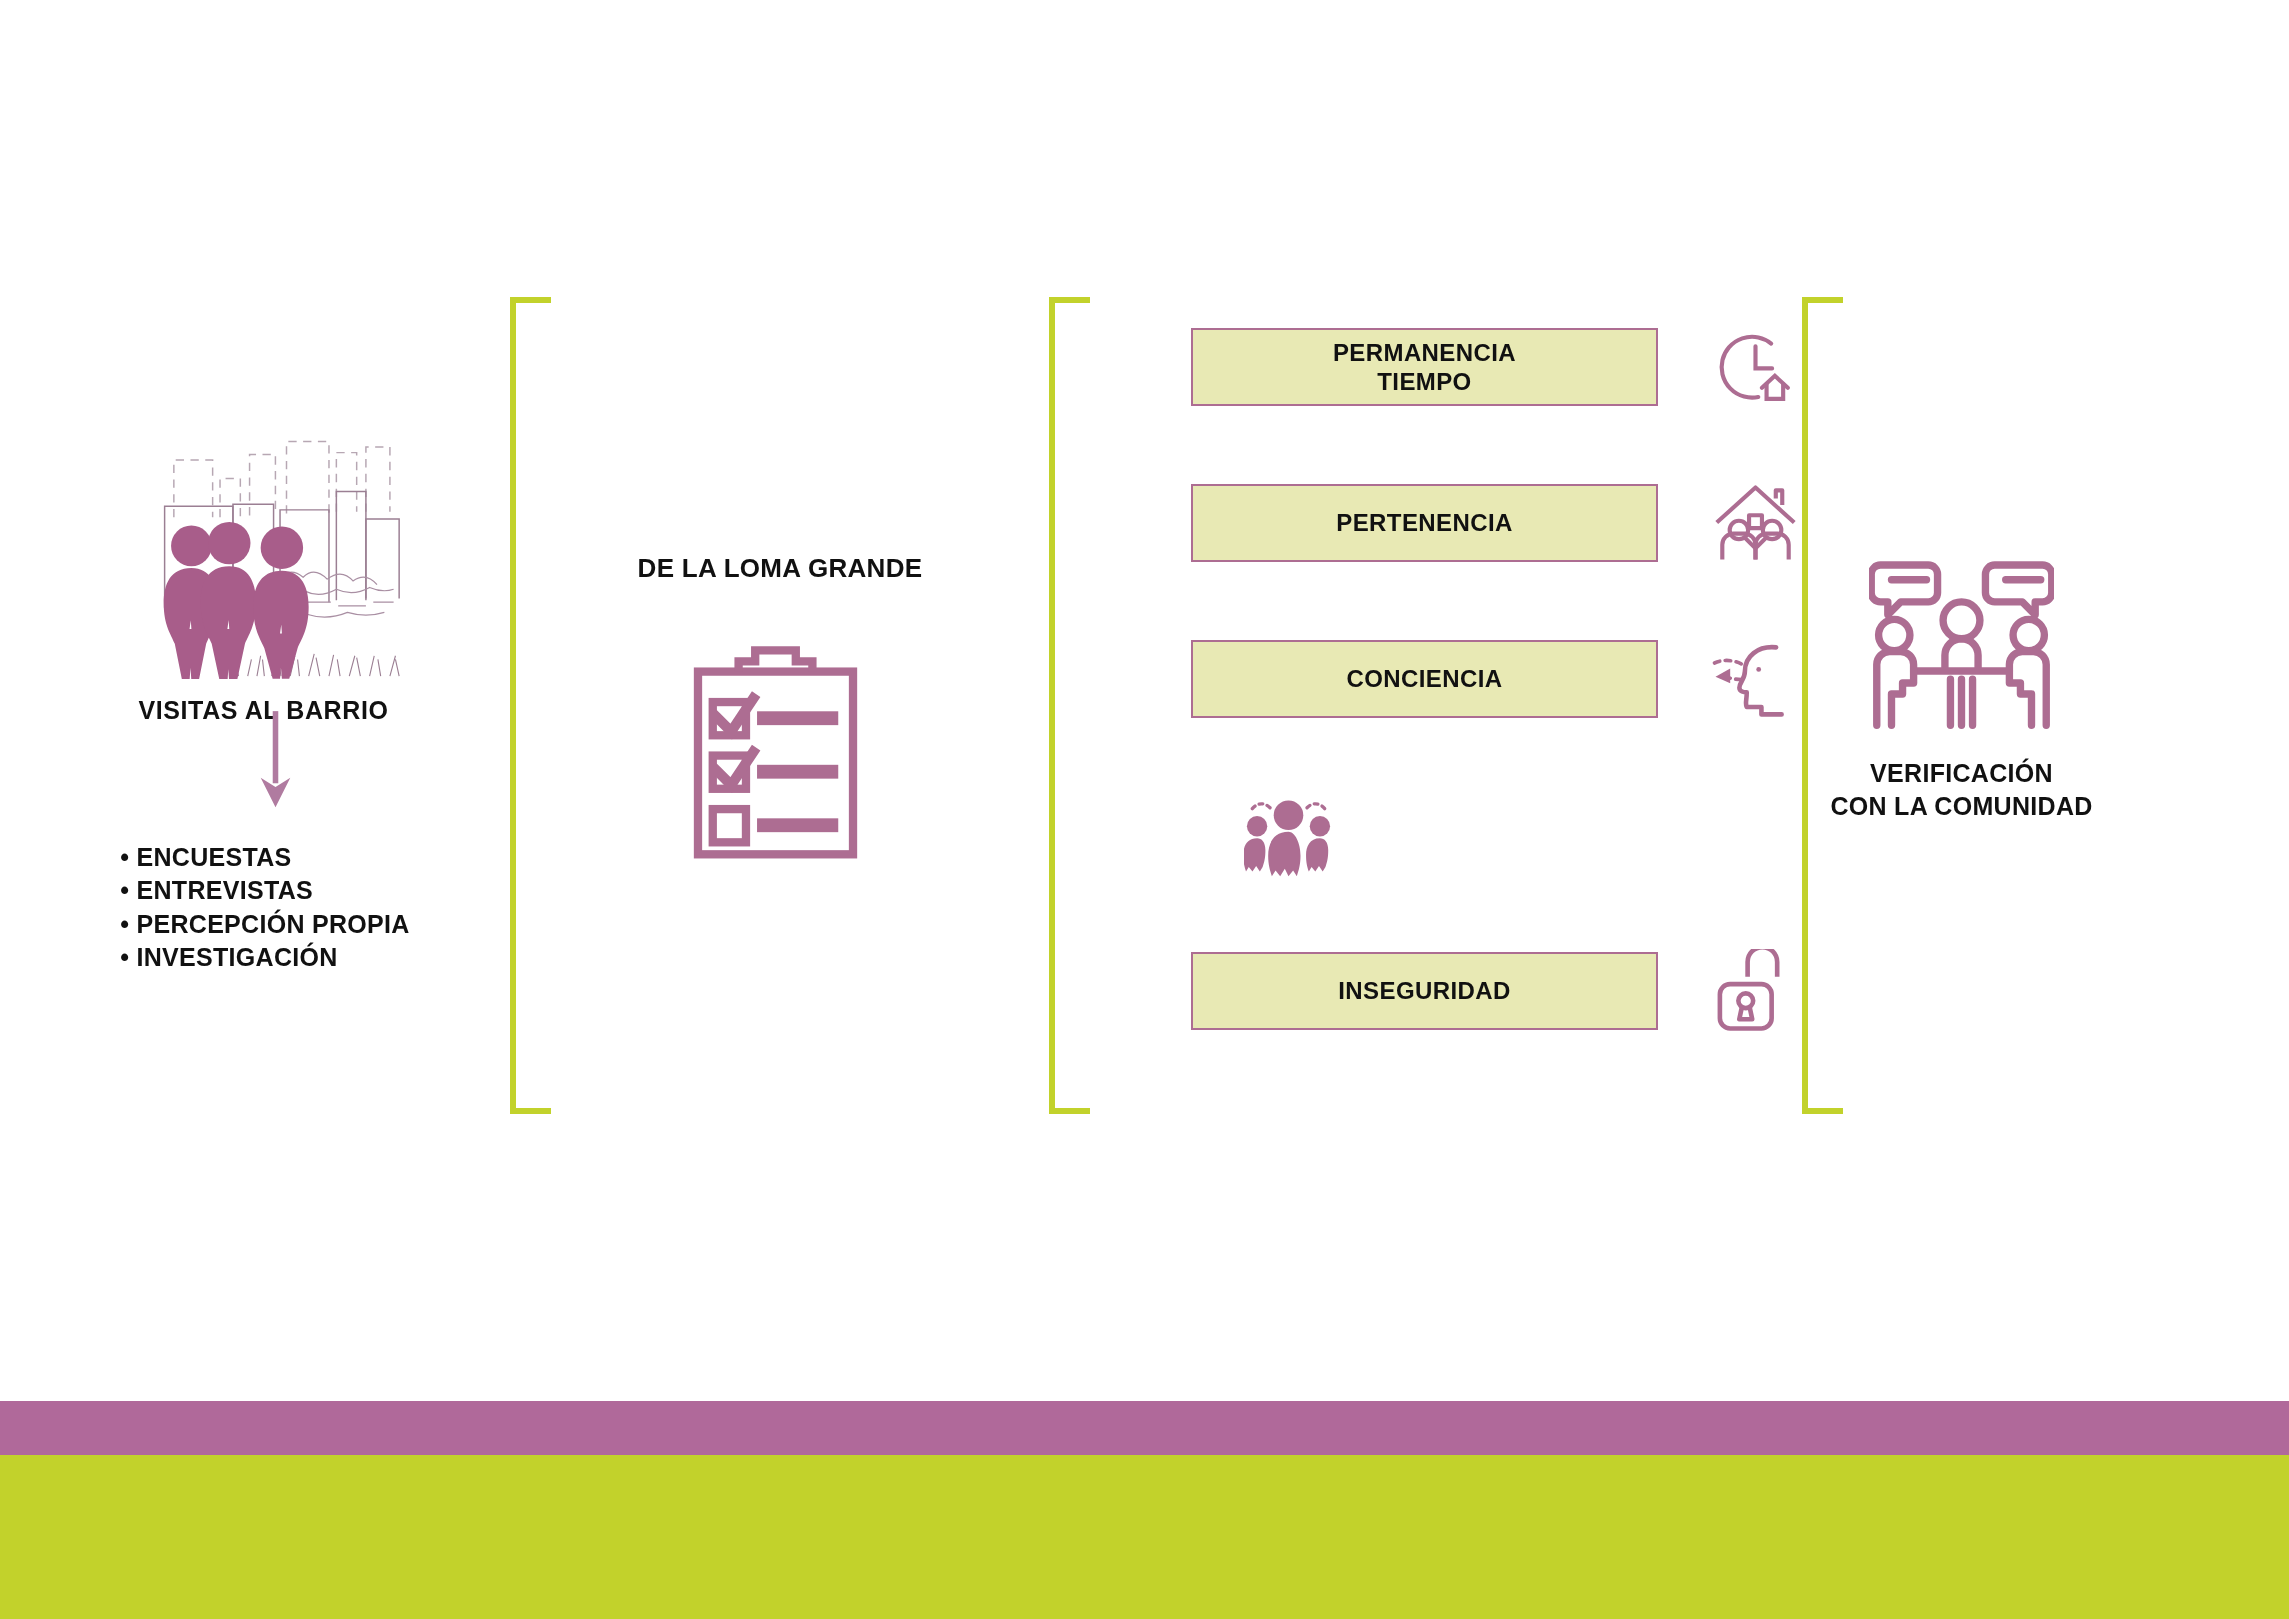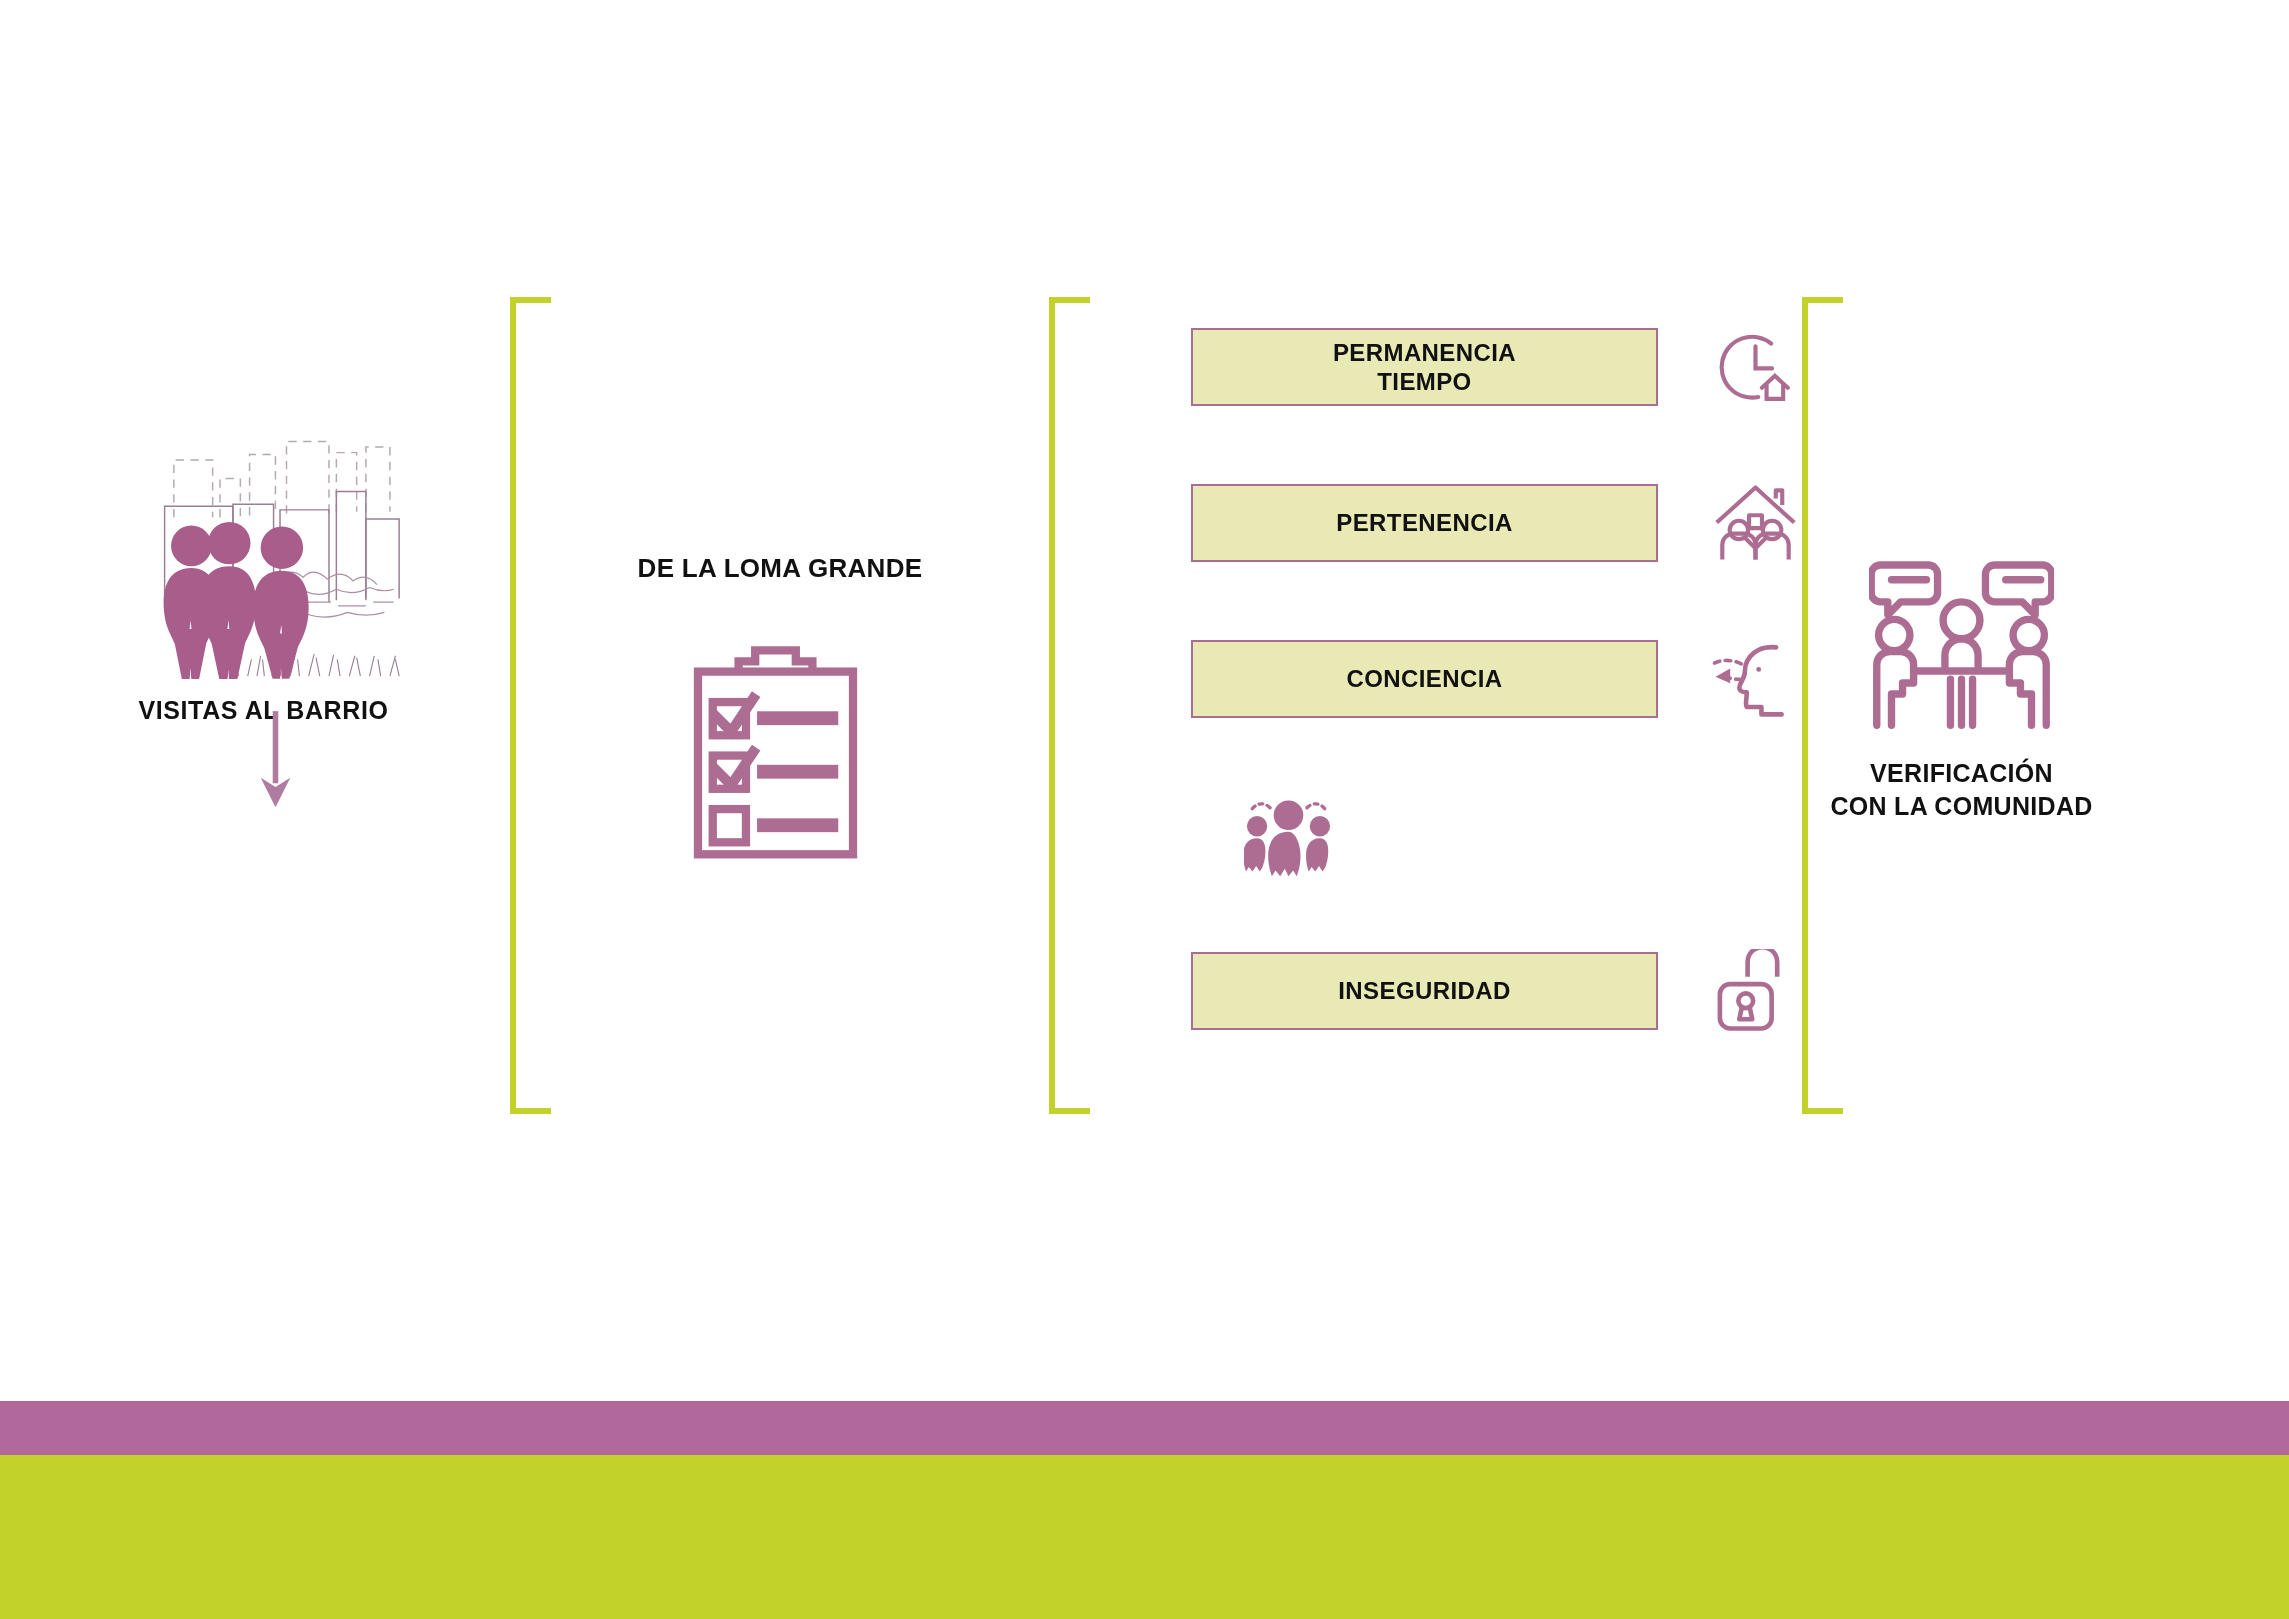--- a/index.html
+++ b/index.html
@@ -144,20 +144,26 @@
 
     <div class="visit-title">VISITAS AL BARRIO</div>
 
     <div class="abs" style="left:146px;top:277px;">
       <svg width="37" height="102" viewBox="0 0 40 110">
         <path d="M20 0 V78" stroke="#b07ba0" stroke-width="6" fill="none"></path>
         <path d="M20 104 L4 72 L20 82 L36 72 Z" fill="#b07ba0"></path>
       </svg>
     </div>
 
+    <div class="bullets">
+      <div>• ENCUESTAS</div>
+      <div>• ENTREVISTAS</div>
+      <div>• PERCEPCIÓN PROPIA</div>
+      <div>• INVESTIGACIÓN</div>
+    </div>
   </div>
 
   <div class="bracket" style="left:510px;top:297px;height:817px;"></div>
   <div class="bracket" style="left:1049px;top:297px;height:817px;"></div>
   <div class="bracket" style="left:1802px;top:297px;height:817px;"></div>
 
   <div class="abs" id="col2">
     <div class="prob-title">
       <div>DE LA LOMA GRANDE</div>
     </div>

